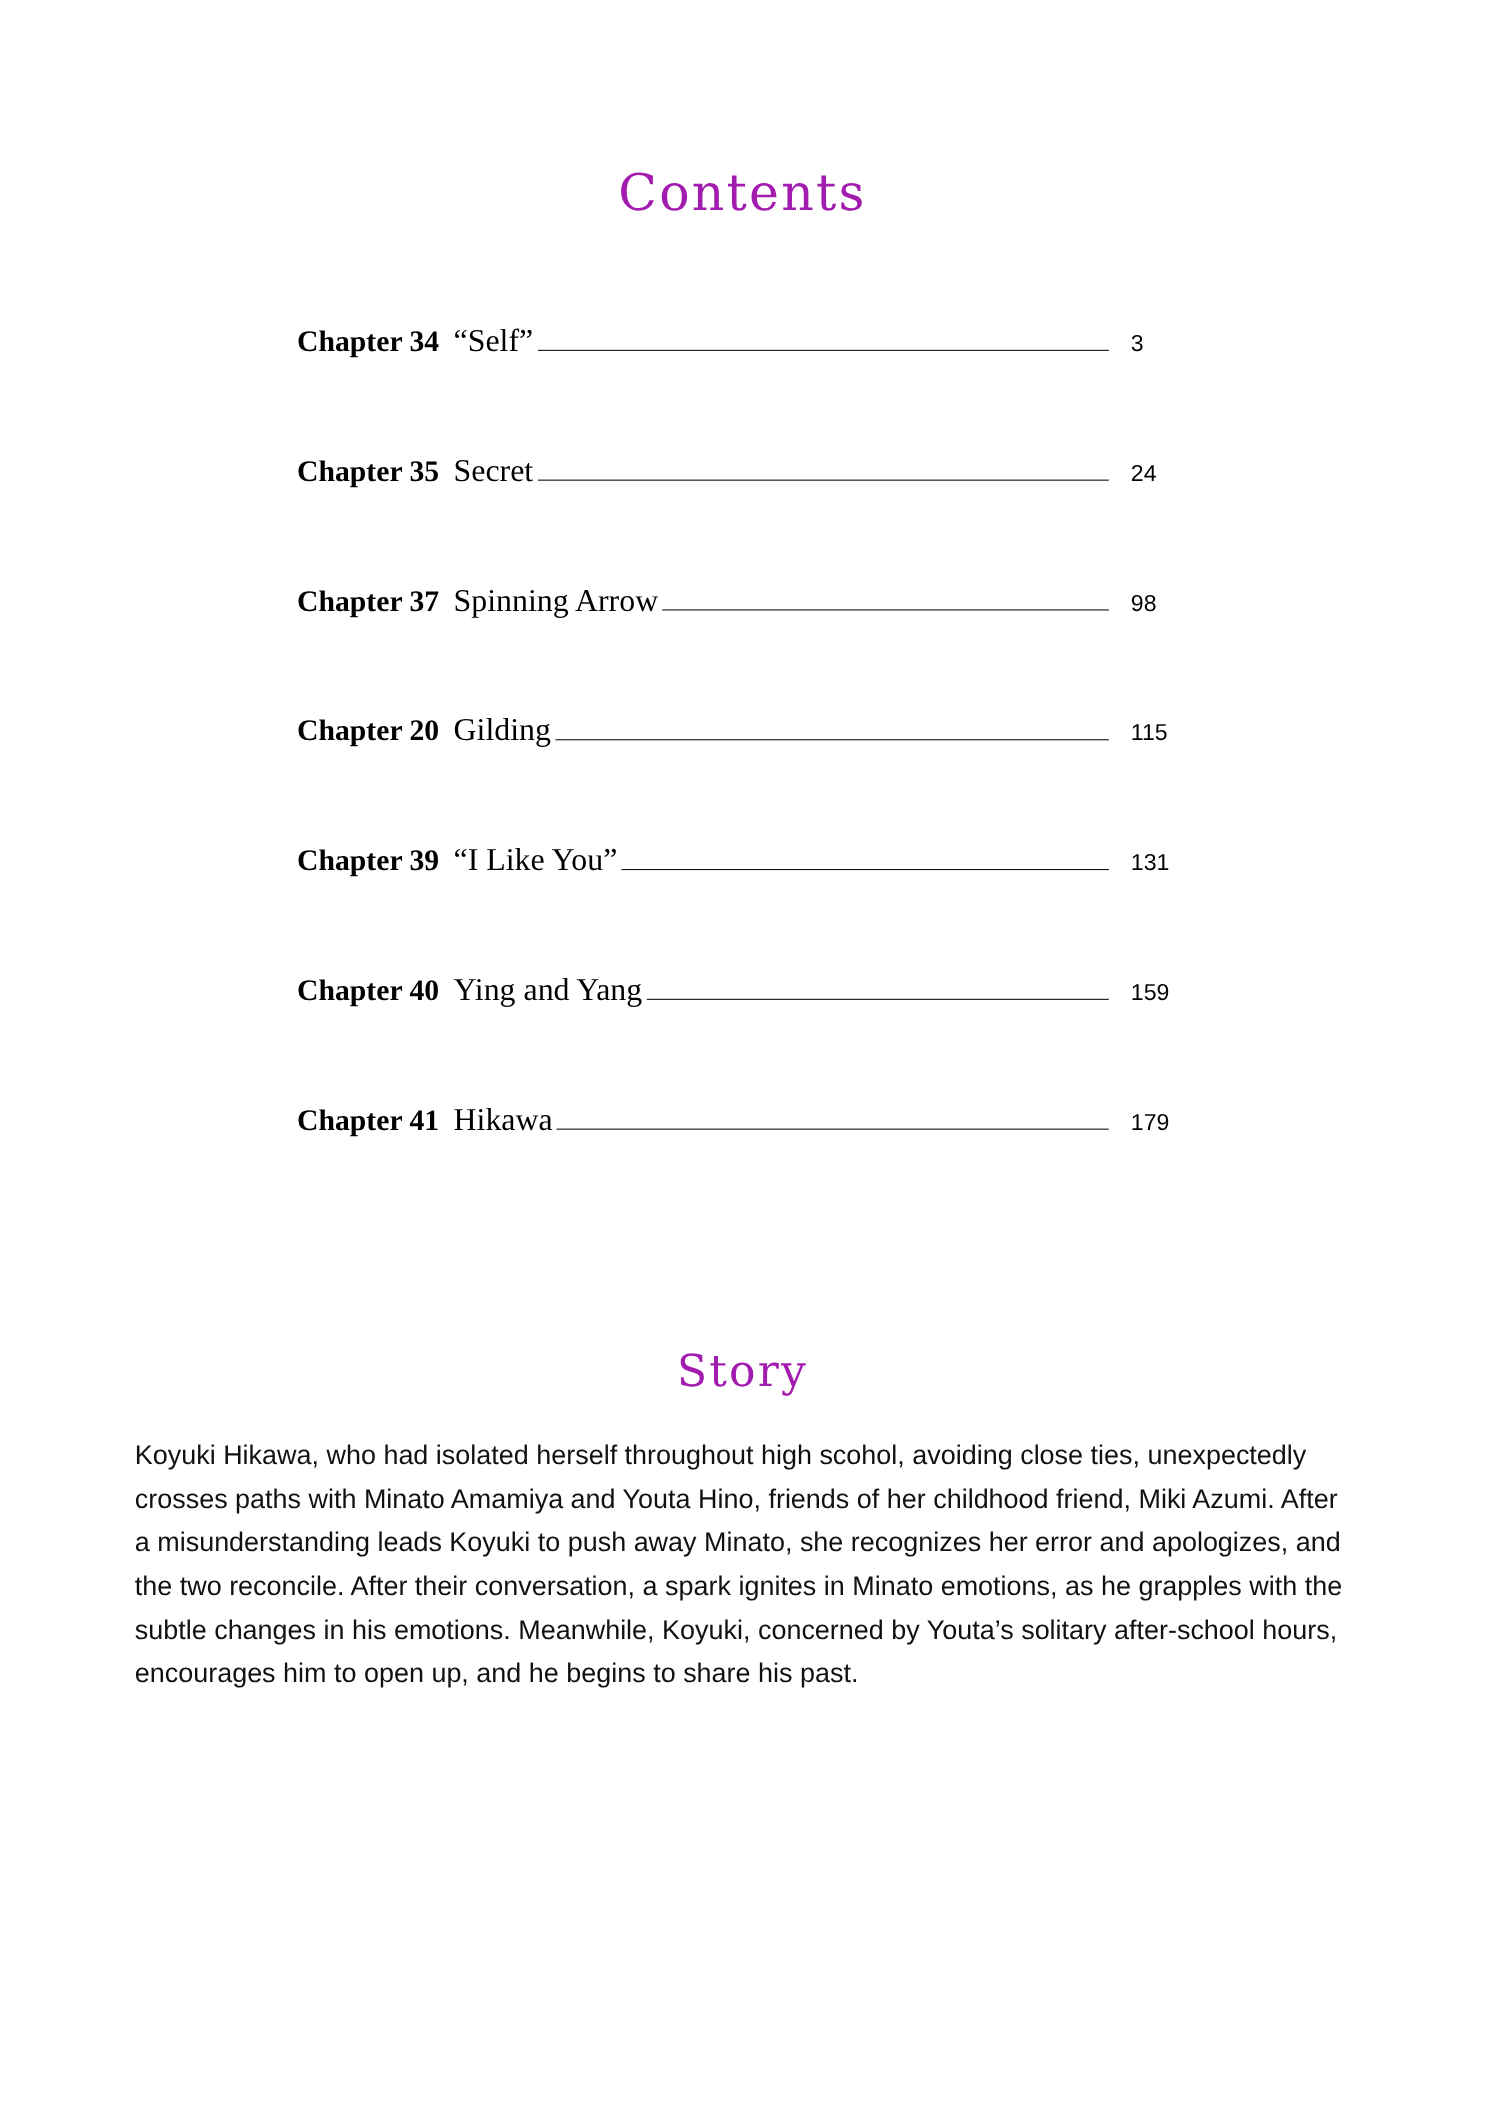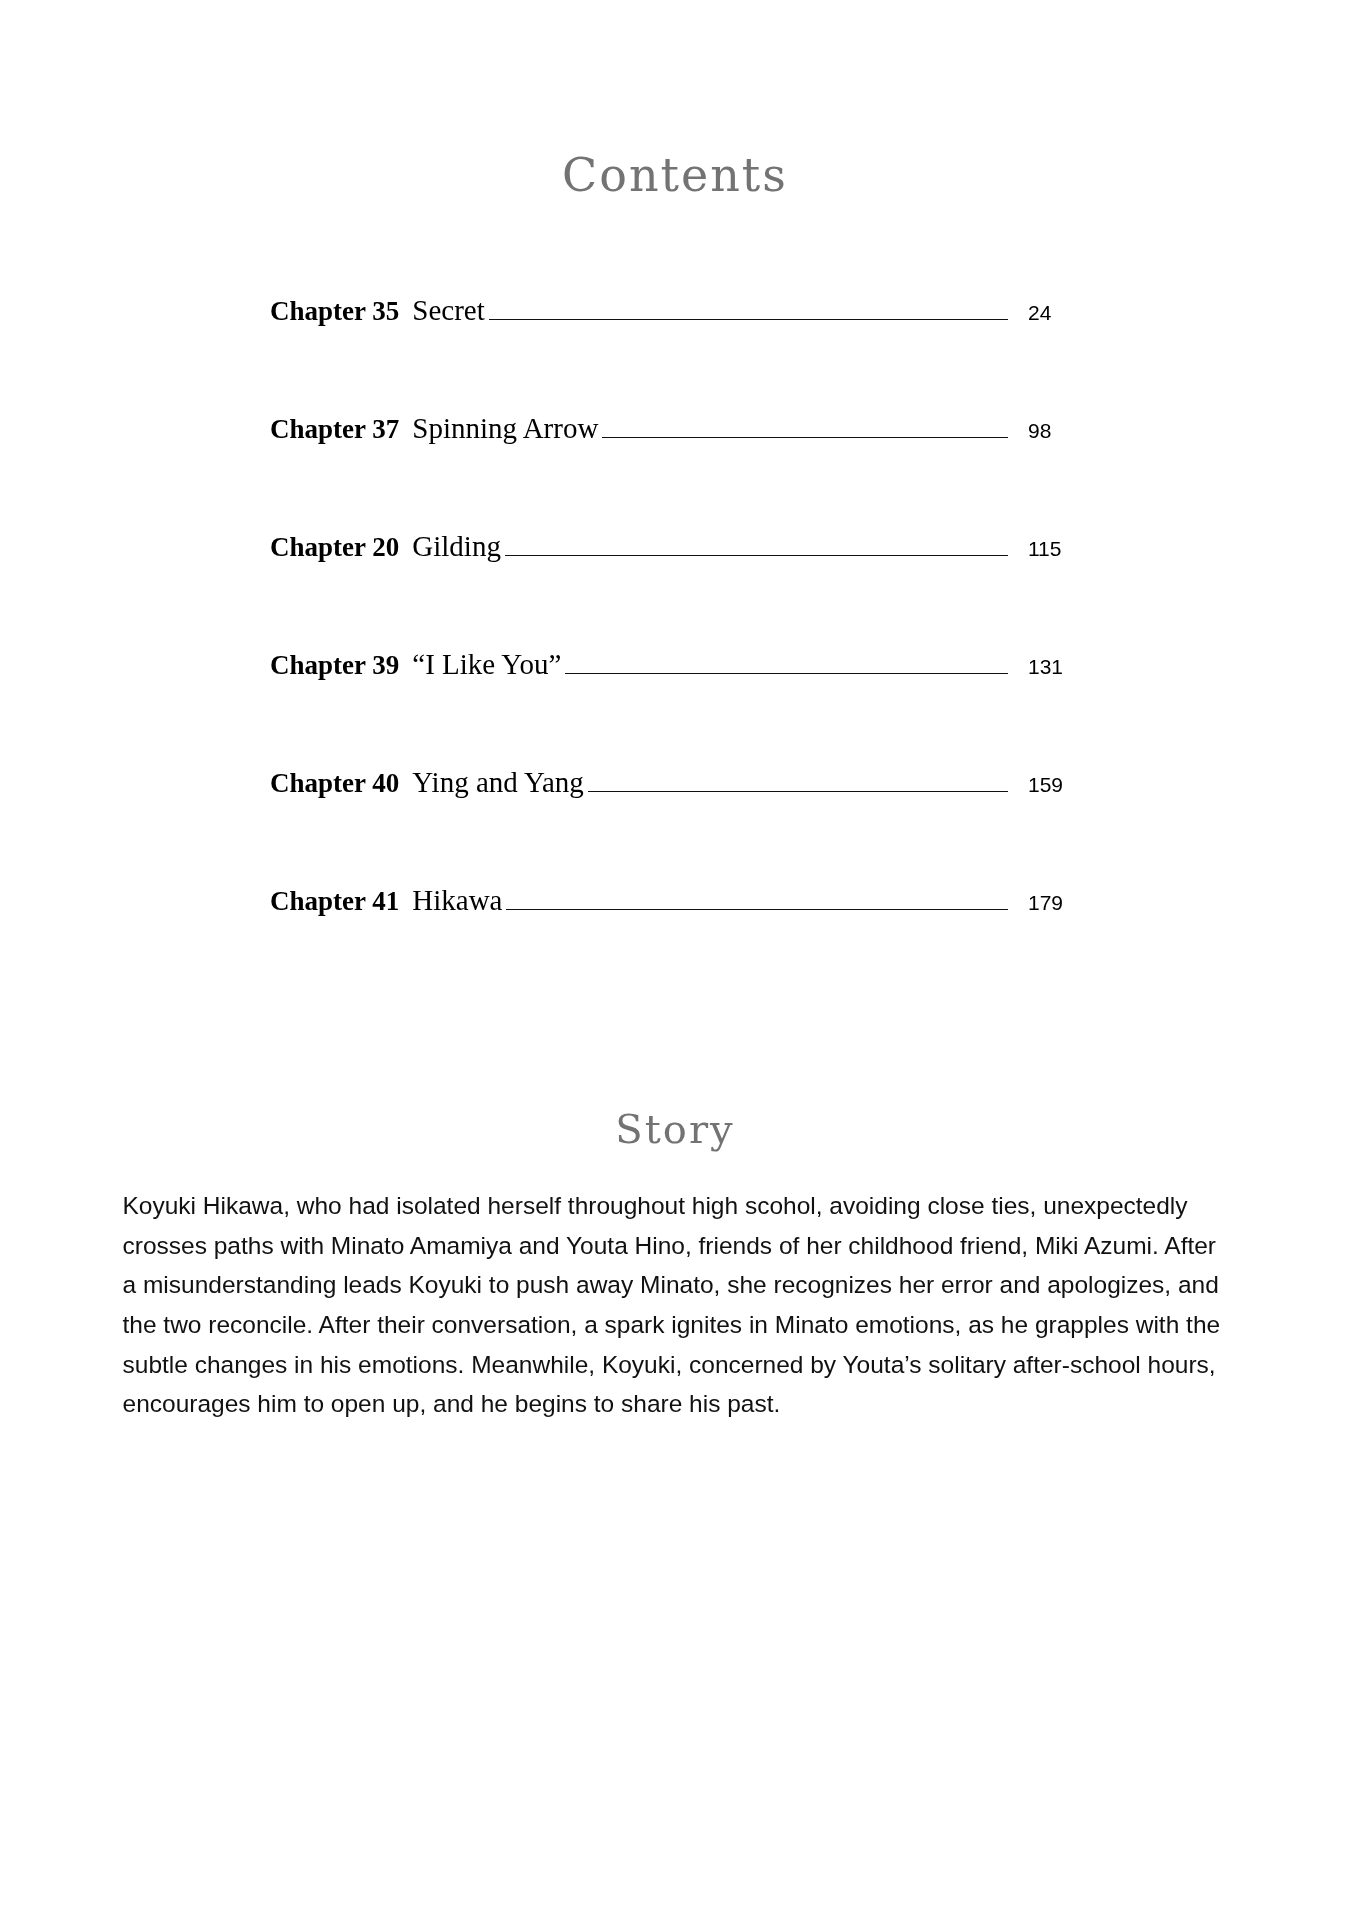--- a/index.html
+++ b/index.html
@@ -18,21 +18,21 @@
 
   .page {
     position: absolute;
     inset: 0;
     padding: 0;
   }
 
   
   .heading {
     text-align: center;
-    color: #737373;
+    color: #a21caf;
     font-family: "DejaVu Serif", serif;
     letter-spacing: 2px;
     font-weight: 400;
   }
   #contents-heading {
     font-size: 46px;
     margin-top: 148px;
   }
   #story-heading {
     font-size: 40px;
@@ -90,20 +90,26 @@
 </style>
 </head>
 <body>
 
 <div class="page">
 
   <h1 class="heading" id="contents-heading">Contents</h1>
 
   <div class="toc">
 
+    <div class="toc-row">
+      <span class="toc-chapter">Chapter 34</span>
+      <span class="toc-title">“Self”</span>
+      <span class="toc-leader"></span>
+      <span class="toc-page">3</span>
+    </div>
 
     <div class="toc-row">
       <span class="toc-chapter">Chapter 35</span>
       <span class="toc-title">Secret</span>
       <span class="toc-leader"></span>
       <span class="toc-page">24</span>
     </div>
 
 
     <div class="toc-row">

